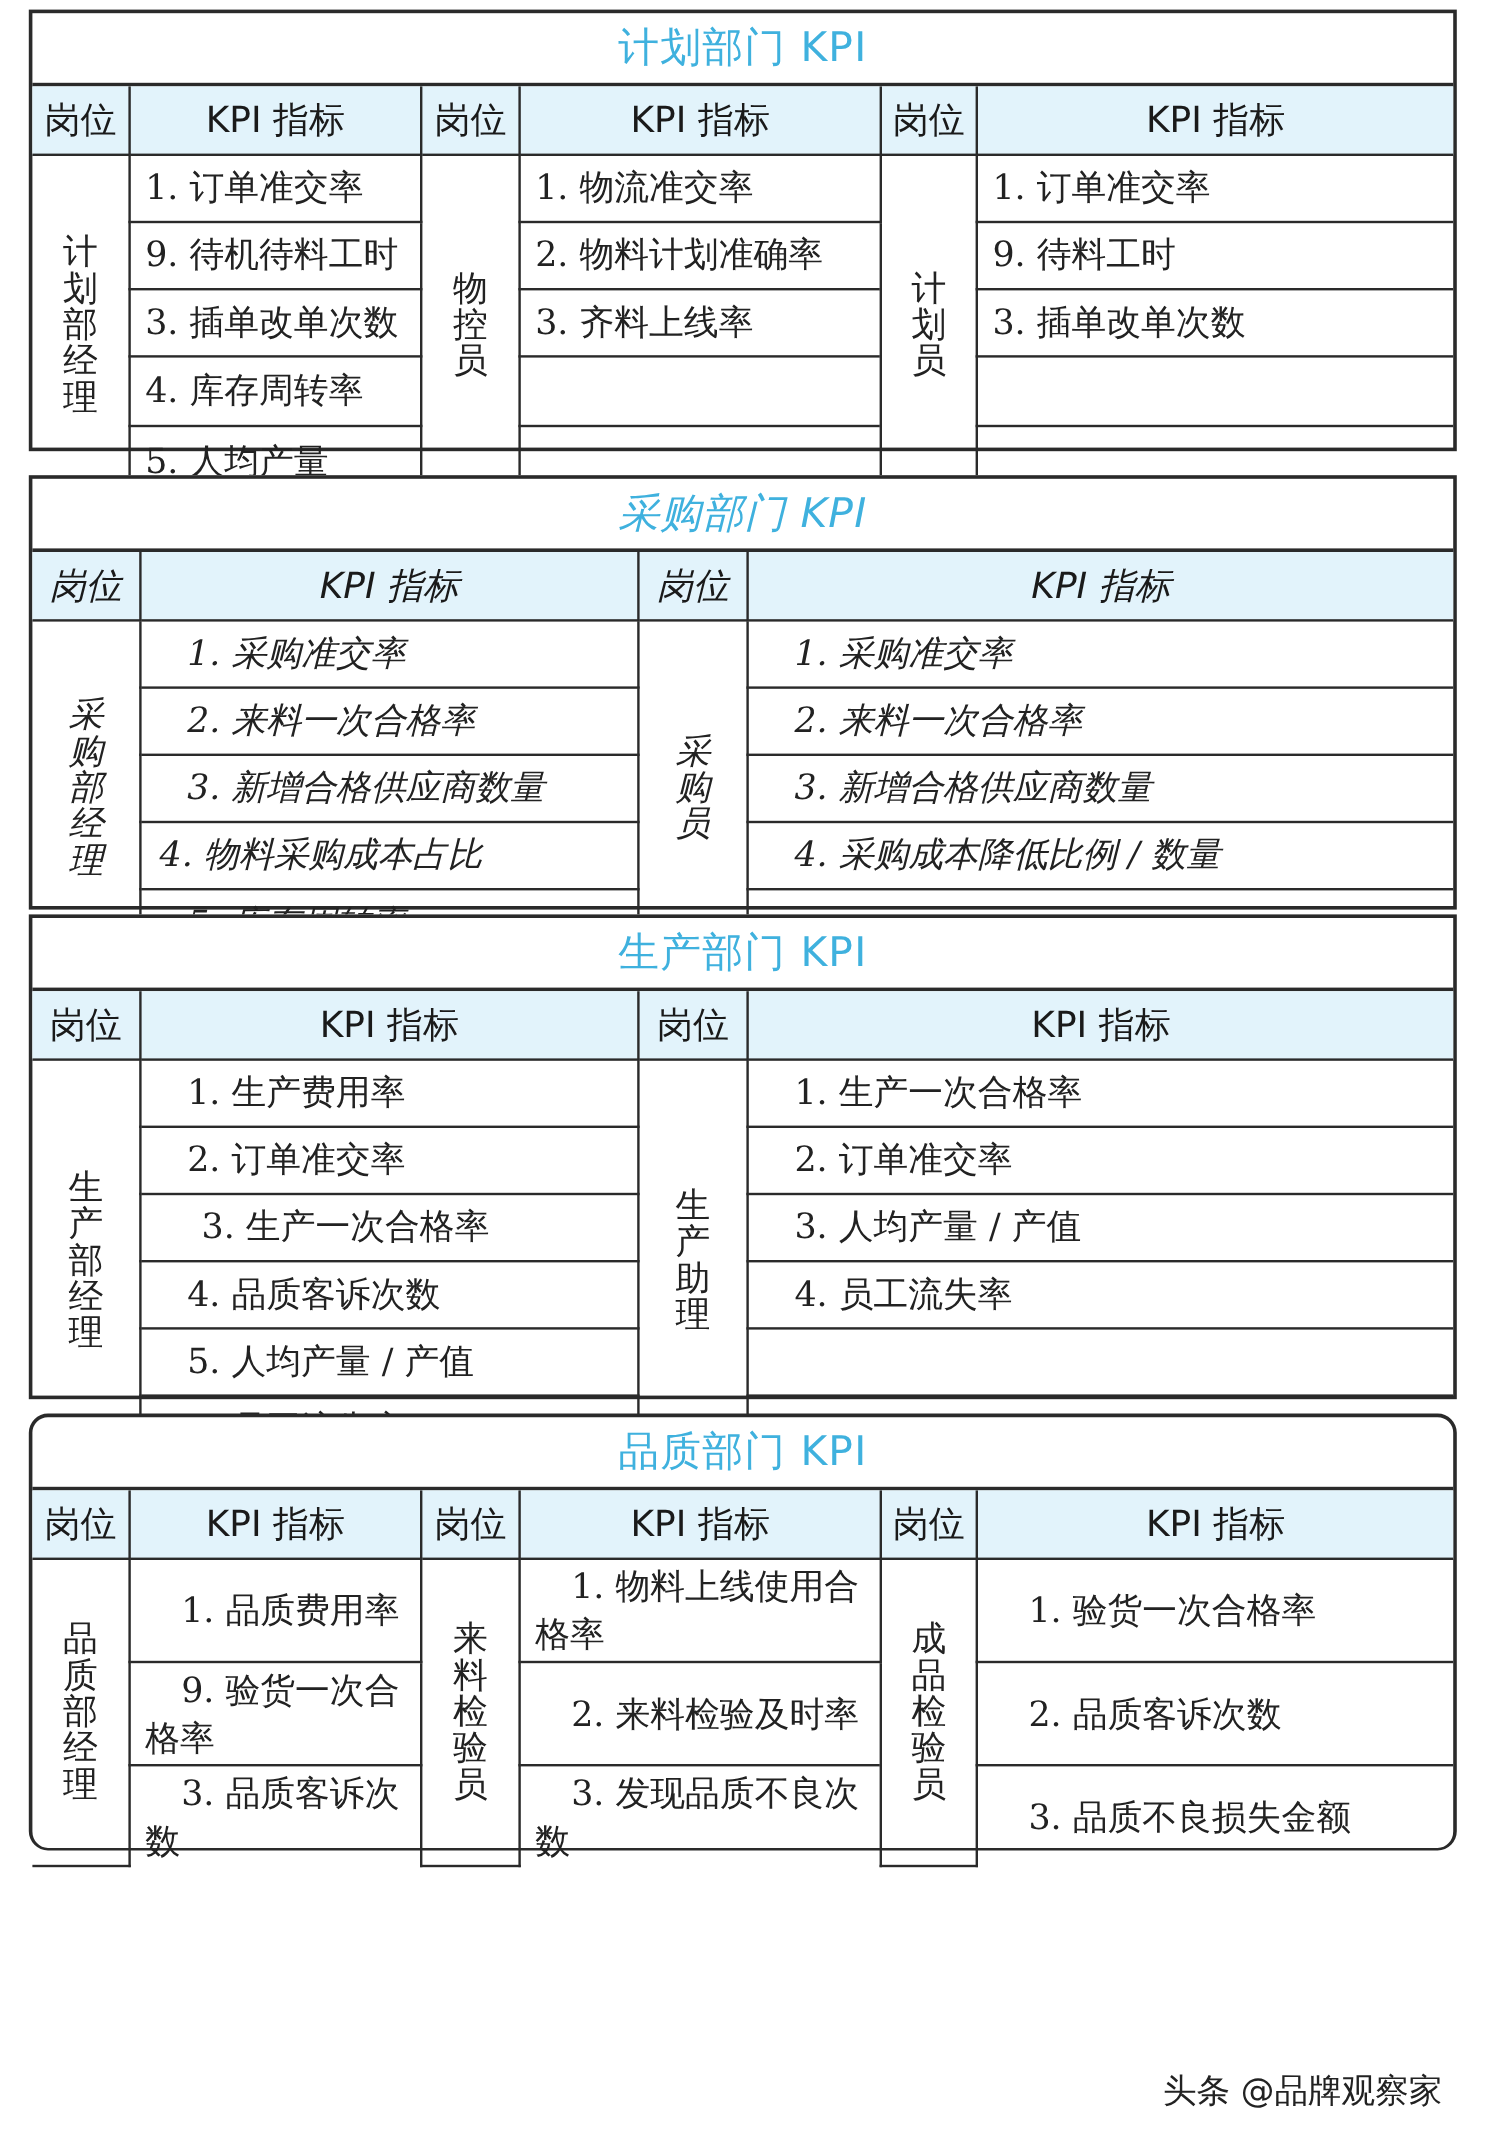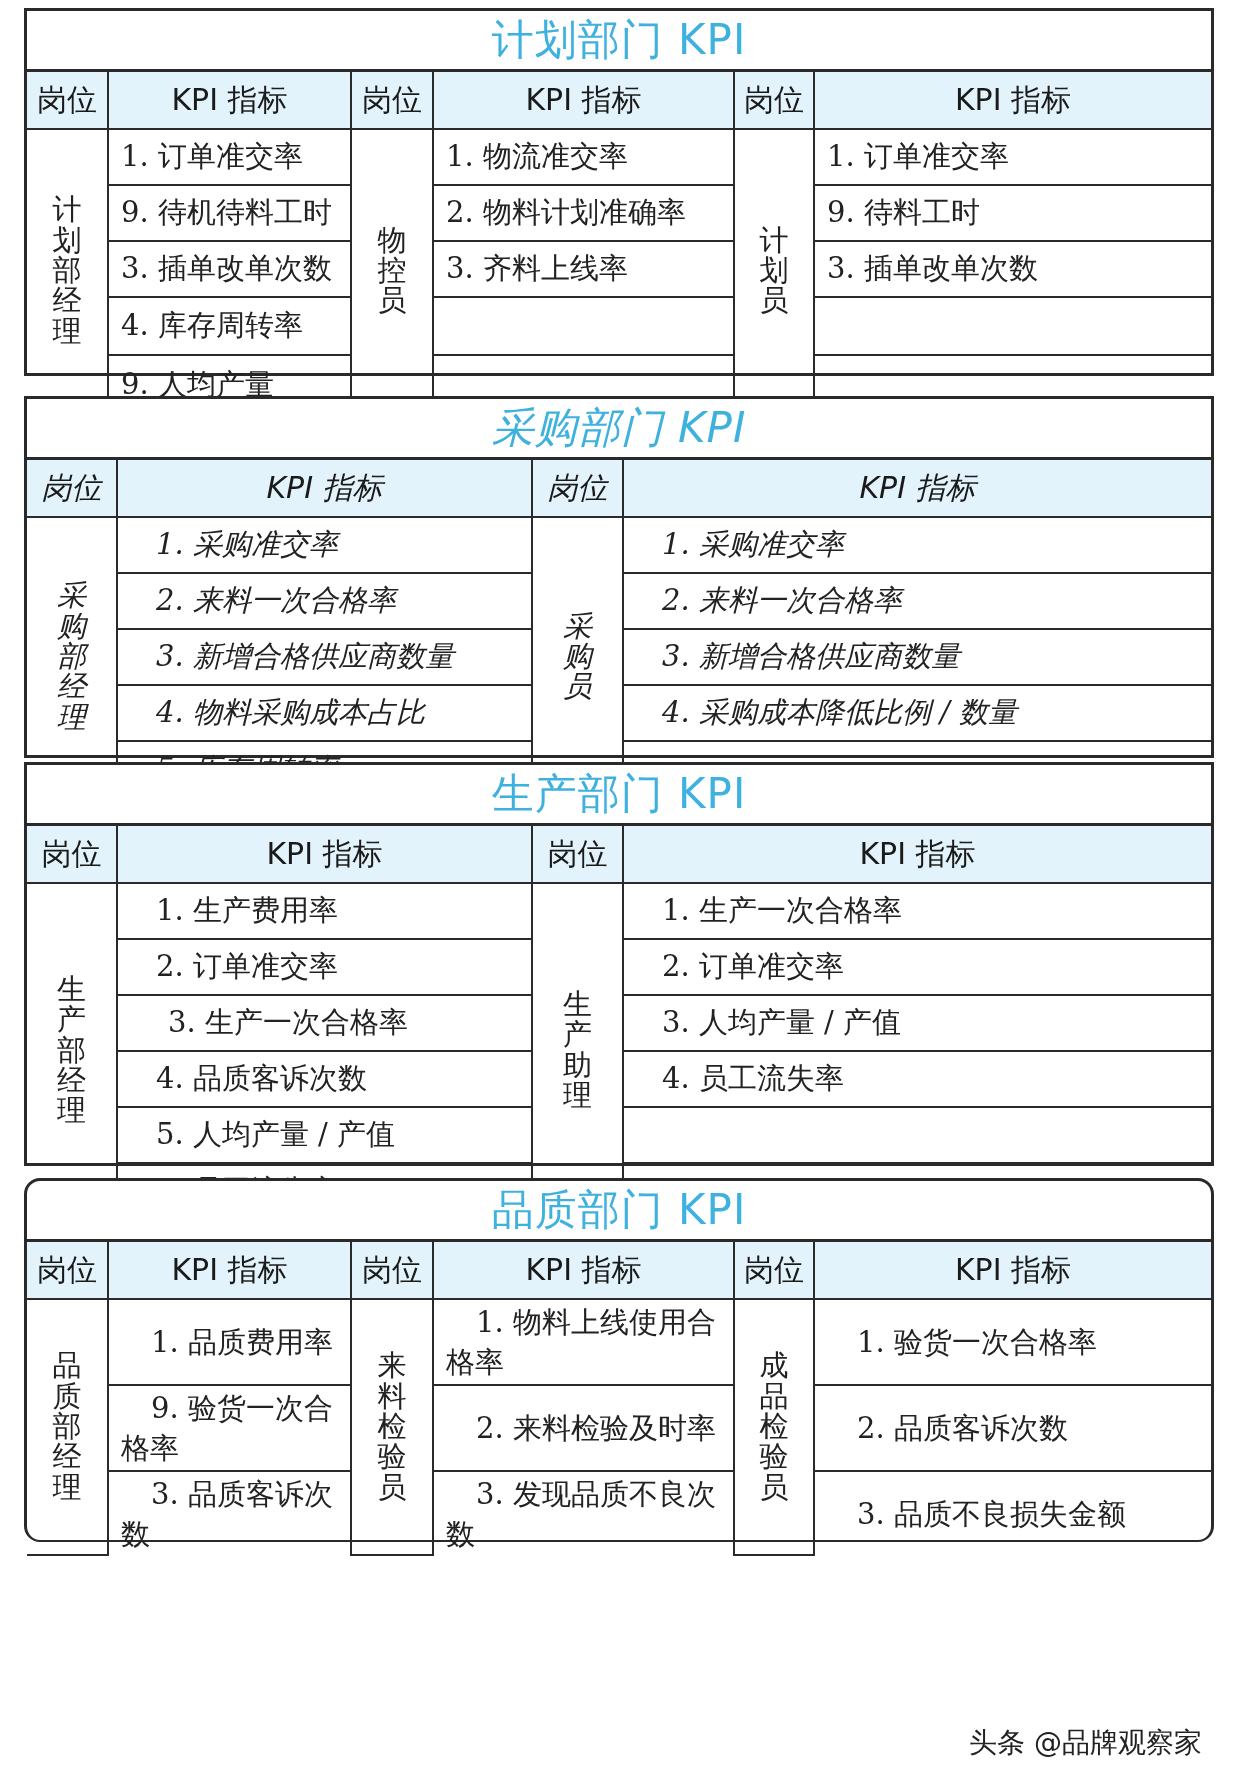--- a/index.html
+++ b/index.html
@@ -3,21 +3,21 @@
 <meta charset="utf-8">
 <style>
   html, body { margin: 0; padding: 0; background: #ffffff; }
   body { width: 1242px; height: 1788px; position: relative; overflow: hidden; }
   .panel {
     position: absolute; left: 24px; width: 1190px;
     border: 3px solid #2a2a2a; box-sizing: border-box; background: #fff;
   }
   .title {
     height: 58px; display: flex; align-items: center; justify-content: center;
-    color: #3fb1de; font-family: "DejaVu Sans", sans-serif; font-size: 42px;
+    color: #3fb1de; font-family: "DejaVu Sans", sans-serif; font-size: 34px;
     border-bottom: 3px solid #2a2a2a; letter-spacing: 1px;
   }
   table { border-collapse: collapse; width: 100%; table-layout: fixed; }
   th {
     background: #e2f3fb; height: 54px; font-family: "DejaVu Sans", sans-serif;
     font-weight: normal; font-size: 30px; color: #1a1a1a;
     border: 2px solid #2a2a2a; border-top: none;
   }
   th:first-child, td.pos:first-child { border-left: none; }
   th:last-child, td.kpi.last { border-right: none; }
@@ -77,21 +77,21 @@
         <td class="kpi">3. 插单改单次数</td>
         <td class="kpi">3. 齐料上线率</td>
         <td class="kpi last">3. 插单改单次数</td>
       </tr>
       <tr style="height:58px">
         <td class="kpi">4. 库存周转率</td>
         <td class="kpi"></td>
         <td class="kpi last"></td>
       </tr>
       <tr style="height:58px">
-        <td class="kpi">9. 人均产量</td>
+        <td class="kpi">5. 人均产量</td>
         <td class="kpi"></td>
         <td class="kpi last"></td>
       </tr>
     </tbody>
   </table>
 </div>
 
 <div class="panel" style="top:396px;height:362px;font-style:italic;">
   <div class="title">采购部门 KPI</div>
   <table>
@@ -118,21 +118,21 @@
       </tr>
       <tr style="height:50px">
         <td class="kpi" style="padding-left:38px">2. 来料一次合格率</td>
         <td class="kpi last" style="padding-left:38px">2. 来料一次合格率</td>
       </tr>
       <tr style="height:50px">
         <td class="kpi" style="padding-left:38px">3. 新增合格供应商数量</td>
         <td class="kpi last" style="padding-left:38px">3. 新增合格供应商数量</td>
       </tr>
       <tr style="height:50px">
-        <td class="kpi" style="padding-left:38px">4. 物料采购成本占比</td>
+        <td class="kpi" style="padding-left:15px">4. 物料采购成本占比</td>
         <td class="kpi last" style="padding-left:38px">4. 采购成本降低比例 / 数量</td>
       </tr>
       <tr style="height:56px">
         <td class="kpi" style="padding-left:38px">5. 库存周转率</td>
         <td class="kpi last" style="padding-left:38px"></td>
       </tr>
     </tbody>
   </table>
 </div>
 

